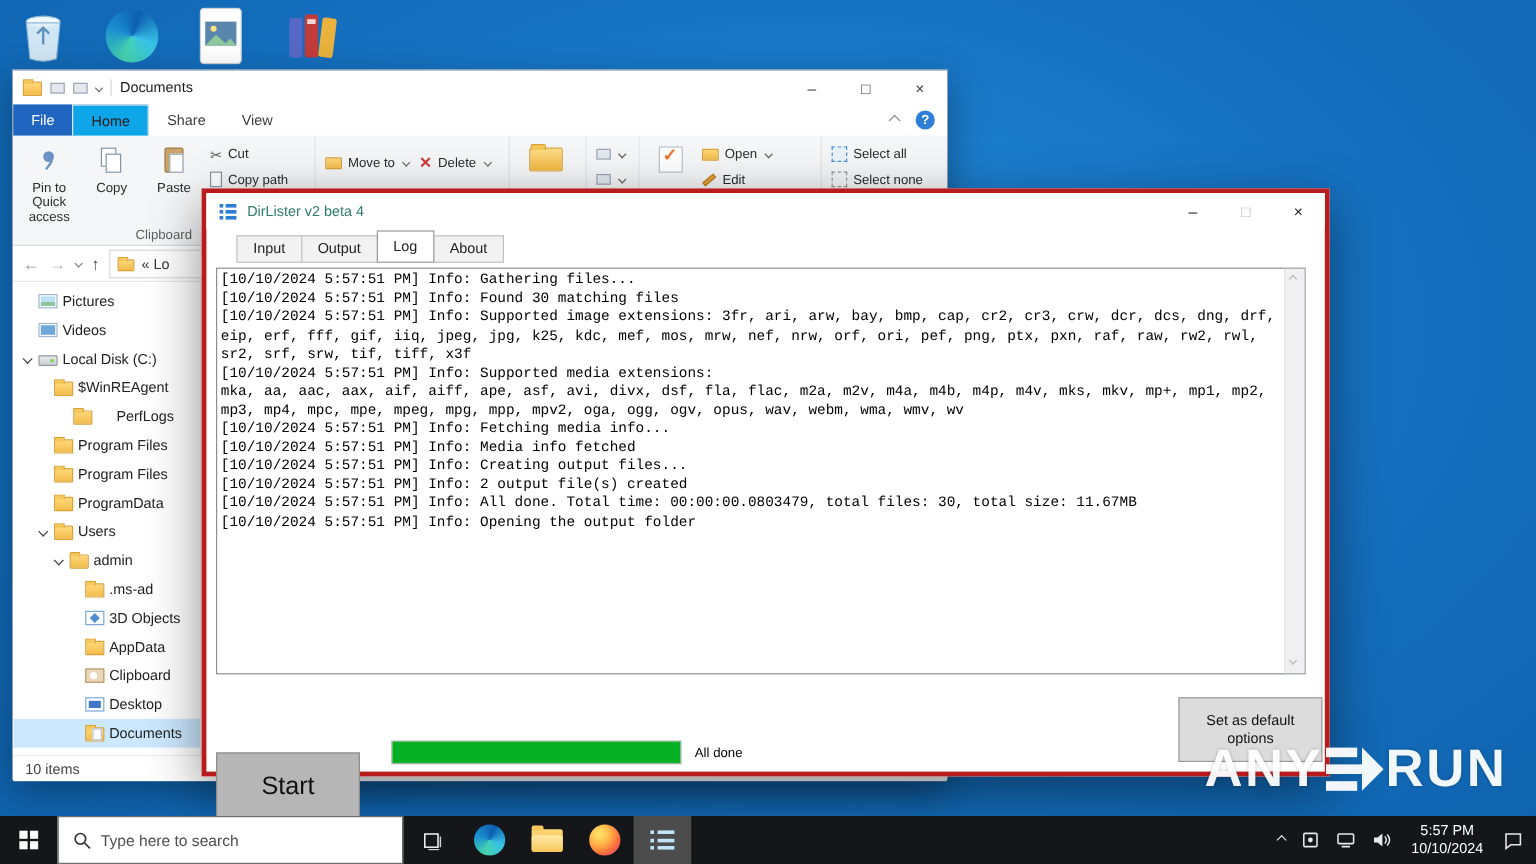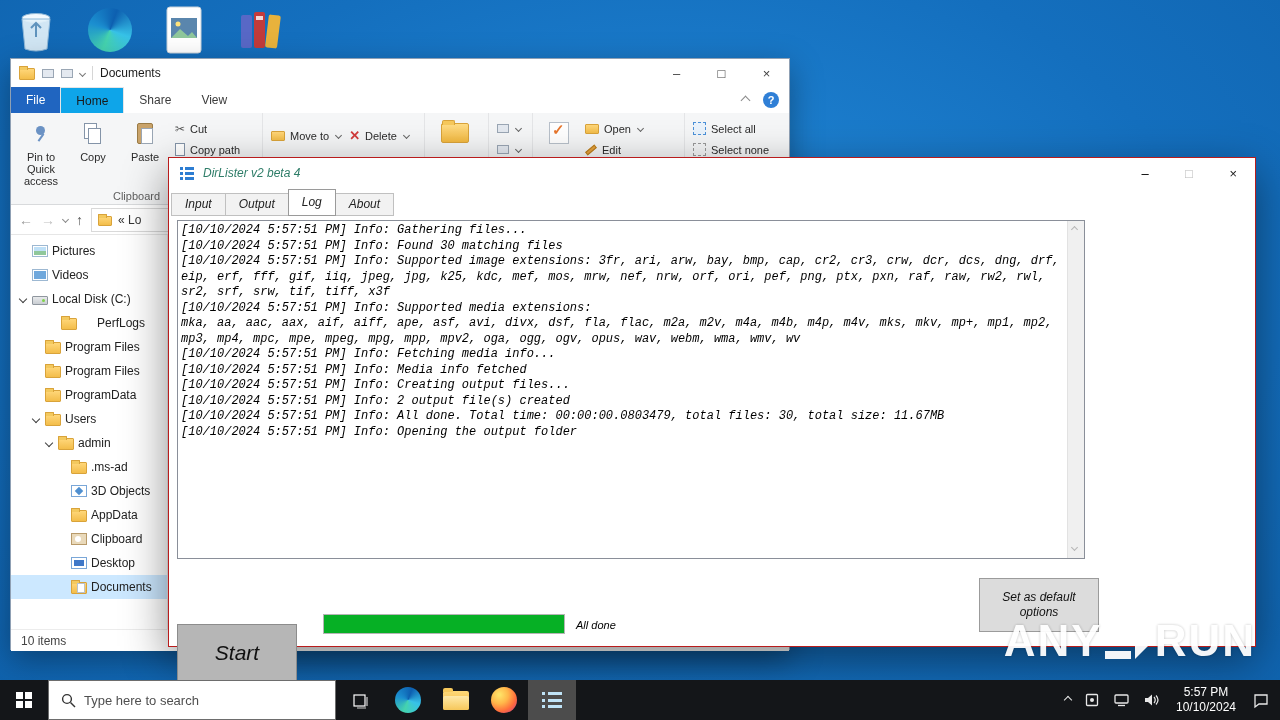--- a/index.html
+++ b/index.html
@@ -10,22 +10,22 @@
     background: radial-gradient(1100px 700px at 52% 38%, #2289d9 0%, #146fbe 48%, #0d5da6 100%);
   }
 
   
   .dicon { position:absolute; top:4px; width:52px; height:52px; display:flex; align-items:center; justify-content:center; }
 
   
   .window { position:absolute; background:#fff; }
   #explorer { left:10px; top:58px; width:780px; height:592px; z-index:10;
     border:1px solid #8fa0b4; box-shadow:0 10px 30px rgba(0,0,0,.35); }
-  #dirlister { left:168px; top:157px; width:1088px; height:490px; z-index:20;
-    border:1px solid #b91c1c; box-shadow:0 14px 42px rgba(0,0,0,.45);font-style:italic; }
+  #dirlister { left:168px; top:157px; width:940px; height:490px; z-index:20;
+    border:4px solid #b91c1c; box-shadow:0 14px 42px rgba(0,0,0,.45); }
 
   
   .cv { display:inline-block; width:7px; height:7px;
         border-right:1.5px solid currentColor; border-bottom:1.5px solid currentColor; }
   .cv.down { transform:rotate(45deg); }
   .cv.up { transform:rotate(-135deg); }
   .cv.sm { width:5px; height:5px; }
 
   
   .etitle { height:28px; display:flex; align-items:center; gap:7px; padding-left:8px; font-size:12px; color:#1a1a1a; background:#fff; }
@@ -111,21 +111,21 @@
   .esep { width:1px; background:#e9e9e9; }
   .emain { flex:1; background:#fff; }
   .statusbar { height:22px; border-top:1px solid #ececec; display:flex; align-items:center; padding-left:10px; font-size:12px; color:#444; background:#fff; }
 
   
   .dtitle { height:30px; display:flex; align-items:center; gap:8px; padding-left:10px; font-size:12px; background:#fff; }
   .dl-title-text { color:#2e7d68; }
   .dwbtns { margin-left:auto; display:flex; height:100%; }
   .dwbtn { width:44px; height:100%; display:flex; align-items:center; justify-content:center; font-size:13px; color:#1a1a1a; }
   .dwbtn.max { color:#b9b9b9; }
-  .dl-tabs { display:flex; align-items:flex-end; padding:4px 0 0 2px; height:28px; font-size:12px; }
+  .dl-tabs { display:flex; align-items:flex-end; padding:4px 0 0 25px; height:28px; font-size:12px; }
   .dtab { background:#f2f2f2; border:1px solid #c0c0c0; padding:3px 13px 4px; margin-right:-1px; color:#222; }
   .dtab.active { background:#fff; border-color:#9a9a9a; padding:5px 13px 6px; position:relative; z-index:2; }
   .dl-log { position:absolute; left:8px; top:62px; width:908px; height:339px; border:1px solid #8a8f99; background:#fff; }
   .dl-log pre { position:absolute; left:3px; top:2px; right:20px; bottom:2px; overflow:hidden;
     font-family:"Liberation Mono","DejaVu Sans Mono",monospace; font-size:12px; line-height:15.5px;
     white-space:pre-wrap; word-break:normal; overflow-wrap:break-word; color:#000; }
   .dl-scroll { position:absolute; right:0; top:0; bottom:0; width:17px; background:#f0f0f0; border-left:1px solid #e2e2e2; }
   .dl-scroll .sb-arrow { position:absolute; left:4px; color:#b5b5b5; }
   .dl-start { position:absolute; left:8px; top:418px; width:120px; height:58px; background:#b6b6b6; border:1px solid #8c8c8c;
     display:flex; align-items:center; justify-content:center; font-size:21px; color:#111;margin-top:48px; }
@@ -340,20 +340,25 @@
         <div class="trow" style="padding-left: 7px;">
           <span class="chev none"></span>
           <span class="tico videos"></span>
           <span class="tlabel">Videos</span>
         </div>
         <div class="trow" style="padding-left: 7px;">
           <span class="chev down"></span>
           <span class="tico drive"></span>
           <span class="tlabel">Local Disk (C:)</span>
         </div>
+        <div class="trow" style="padding-left: 20px;">
+          <span class="chev none"></span>
+          <span class="tico folder"></span>
+          <span class="tlabel">$WinREAgent</span>
+        </div>
         <div class="trow" style="padding-left: 20px; gap: 20px;">
           <span class="chev none"></span>
           <span class="tico folder"></span>
           <span class="tlabel">PerfLogs</span>
         </div>
         <div class="trow" style="padding-left: 20px;">
           <span class="chev none"></span>
           <span class="tico folder"></span>
           <span class="tlabel">Program Files</span>
         </div>

